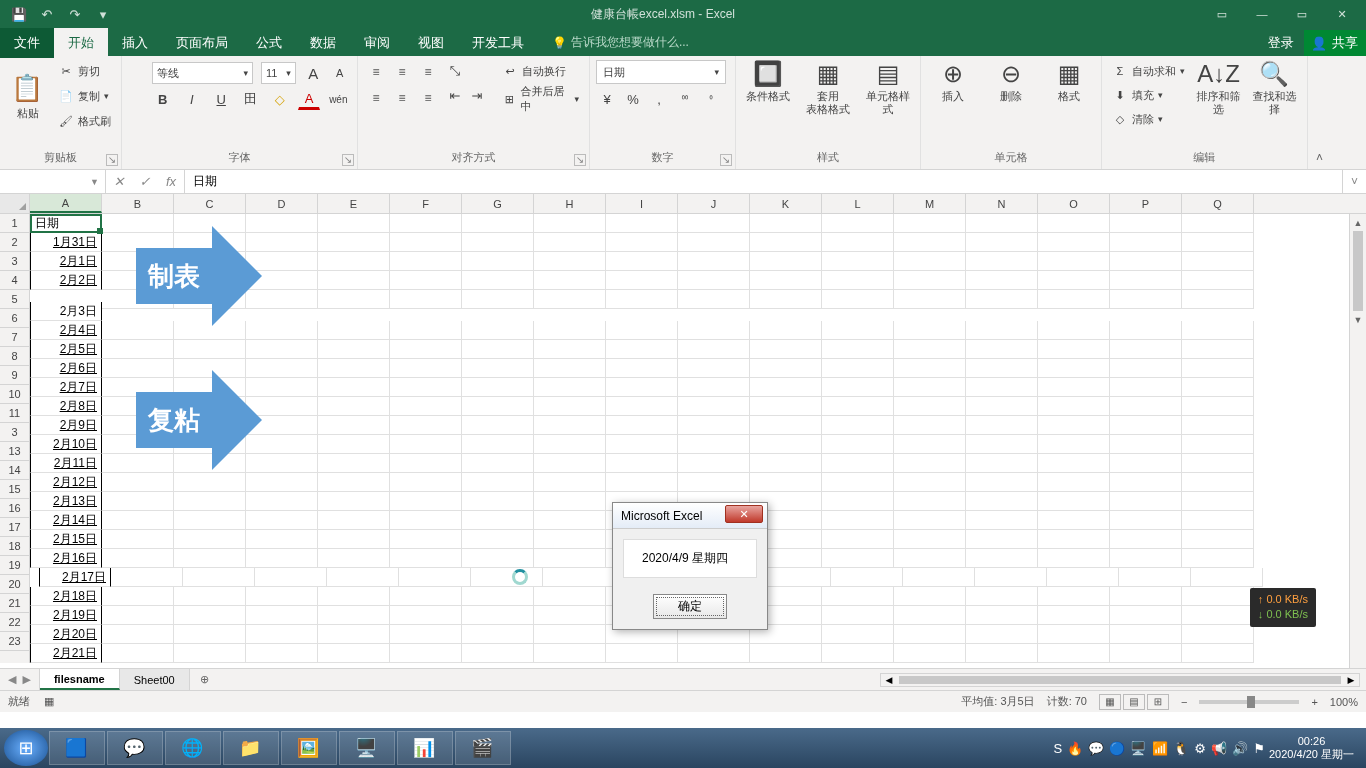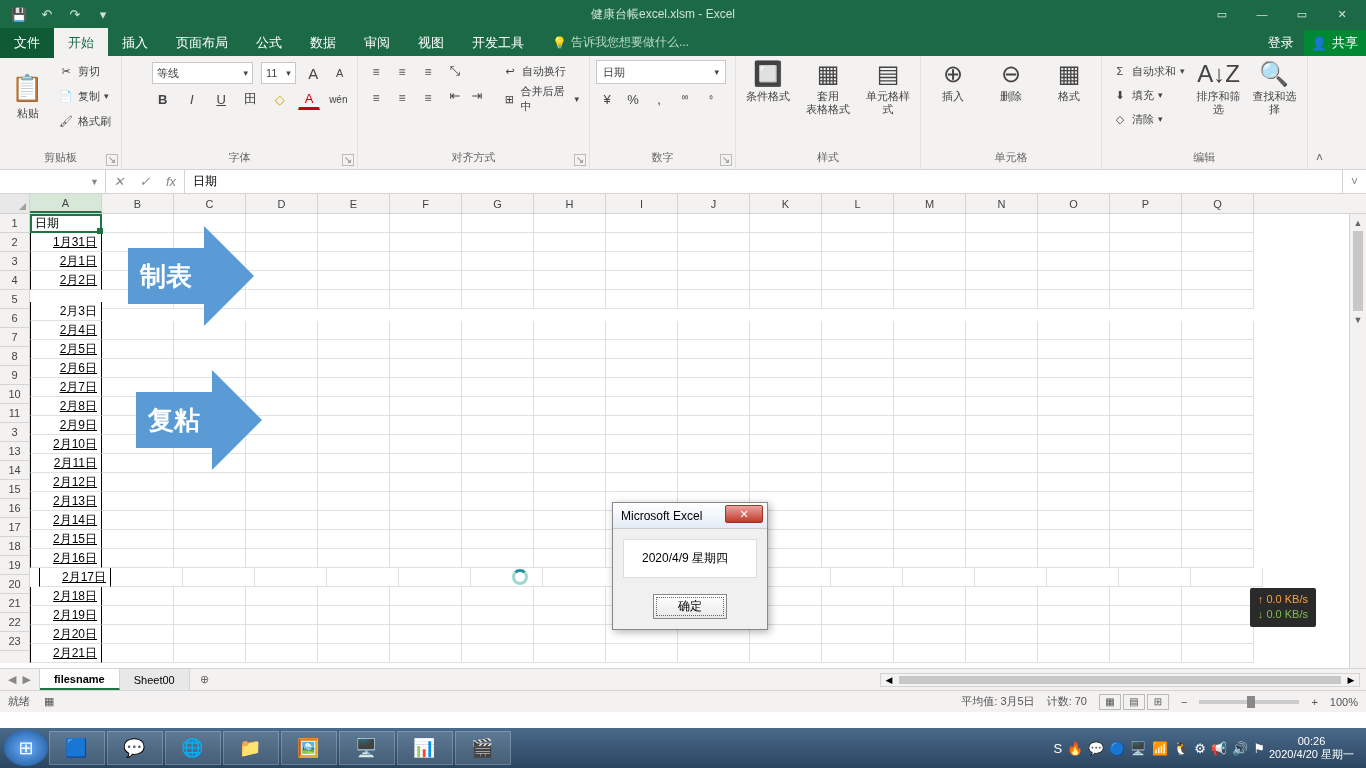--- a/index.html
+++ b/index.html
@@ -841,21 +841,21 @@
         <div class="selbox"></div>
       </div>
   </div>
   <div class="scroll-v">
     <div class="arrow">▲</div>
     <div class="thumb"></div>
     <div style="flex:1;"></div>
     <div class="arrow">▼</div>
   </div>
 
-  <div class="shape-arrow" style="left:128px; top:32px;text-align:right;">
+  <div class="shape-arrow" style="left:136px; top:32px;text-align:right;">
     <div class="body">
         <span>制表</span>
       </div>
     <div class="head"></div>
   </div>
   <div class="shape-arrow" style="left:136px; top:176px;">
     <div class="body">
         <span>复粘</span>
       </div>
     <div class="head"></div>

